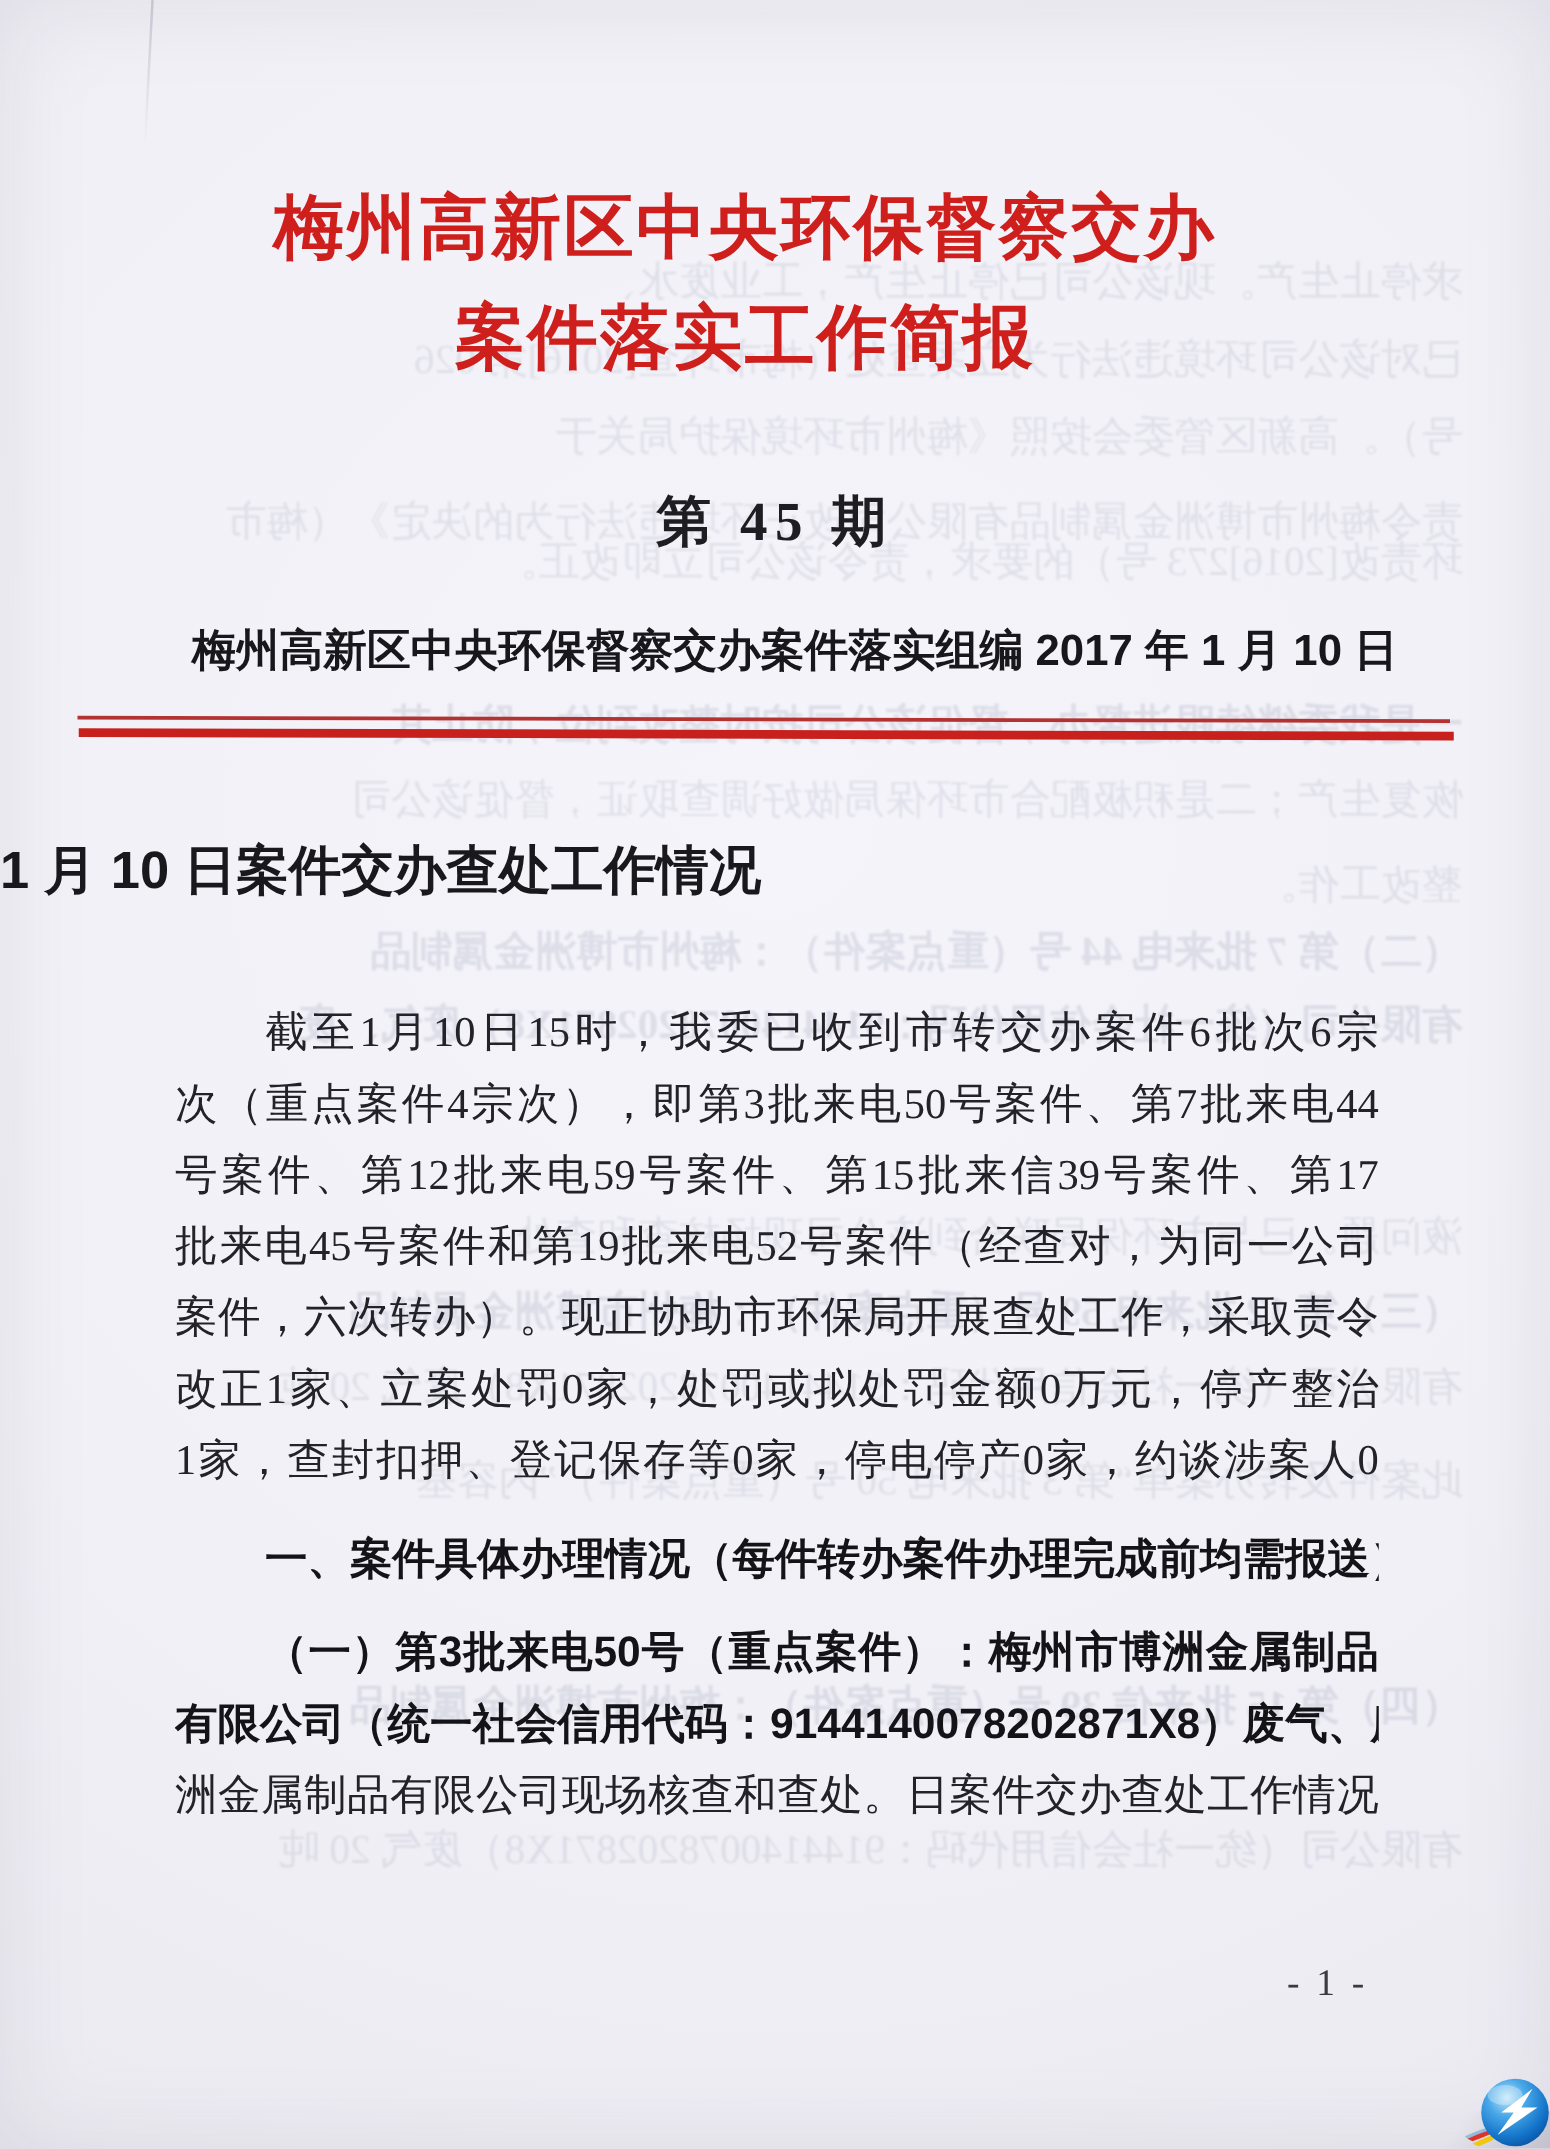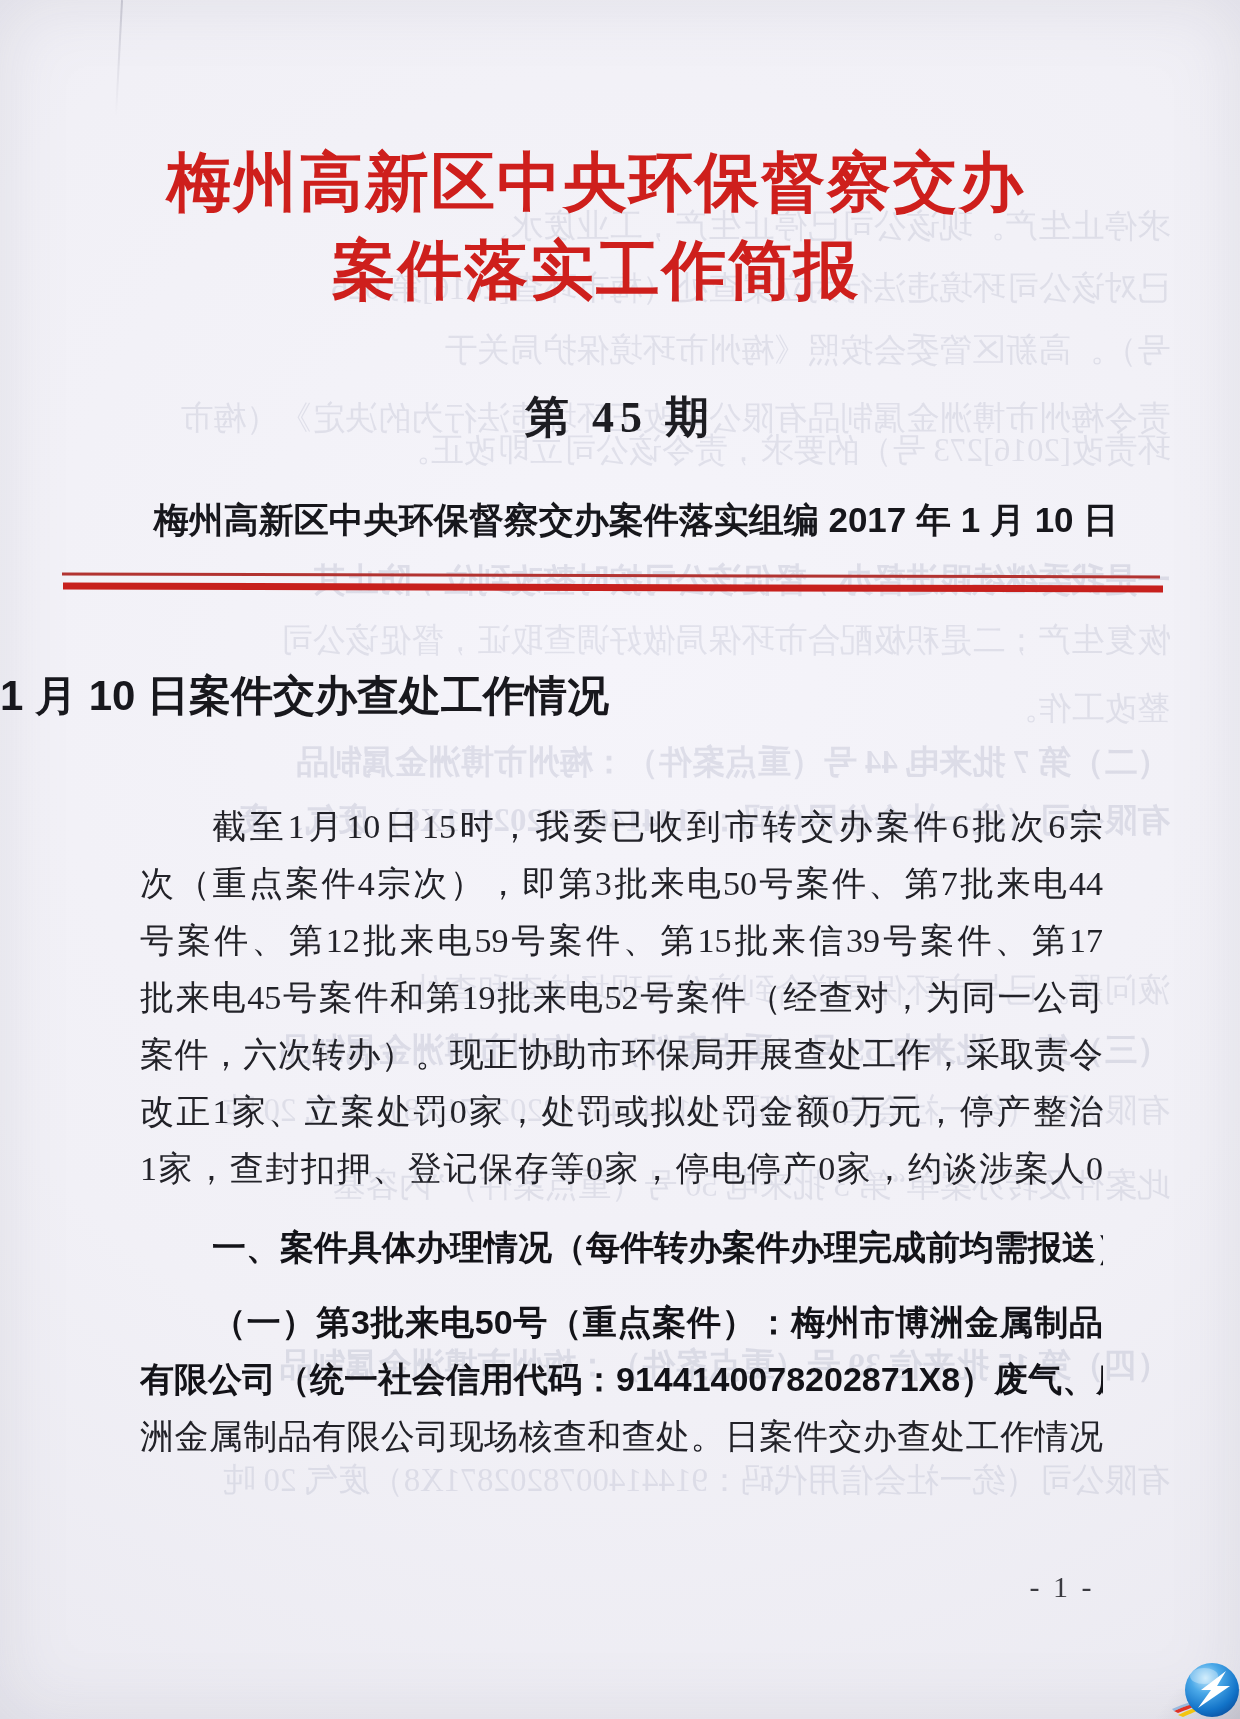--- a/index.html
+++ b/index.html
@@ -25,21 +25,21 @@
   .ghost.bold{font-weight:700;opacity:0.15;}
   .g0{top:206px}.g1{top:268px}.g2{top:330px}.g3{top:398px}.g4{top:430px}
   .g5{top:560px}.g6{top:620px}.g7{top:688px}.g8{top:742px}.g9{top:800px}
   .g10{top:970px}.g11{top:1030px}.g12{top:1090px}.g13{top:1165px}
   .g14{top:1345px}.g15{top:1460px}
   
   .doc-title{
     position:absolute;top:138px;left:0;width:1192px;
     text-align:center;color:#ce1f1c;
     font-family:"Liberation Sans","DejaVu Sans",sans-serif;
-    font-weight:900;font-size:64px;line-height:88px;letter-spacing:2px;
+    font-weight:900;font-size:56px;line-height:88px;letter-spacing:2px;
   }
   .issue{
     position:absolute;top:388px;left:0;width:1240px;text-align:center;
     font-size:44px;font-weight:700;letter-spacing:6px;color:#1d1d22;
   }
   .byline{
     position:absolute;top:497px;left:0;width:1240px;text-align:center;
     font-family:"Liberation Sans","DejaVu Sans",sans-serif;
     font-size:35px;font-weight:700;color:#17171c;padding-left:16px;
   }

